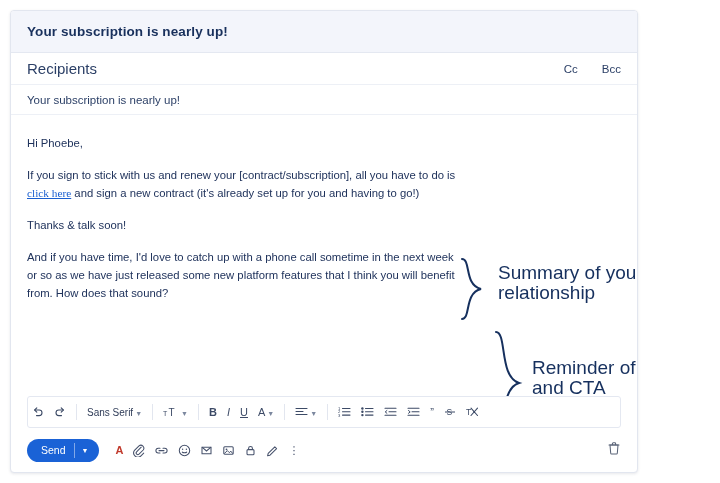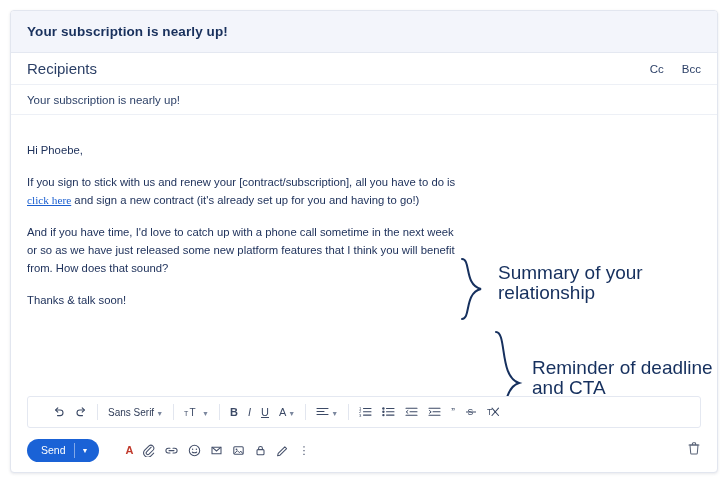--- a/index.html
+++ b/index.html
@@ -19,21 +19,21 @@
     width: 720px;
     height: 483px;
     background: #ffffff;
   }
 
   
   .compose {
     position: absolute;
     left: 10px;
     top: 10px;
-    width: 708px;
+    width: 628px;
     height: 463px;
     background: #ffffff;
     border: 1px solid #e2e6ef;
     border-radius: 4px;
     box-shadow: 0 1px 3px rgba(20,30,60,0.10);
     box-sizing: border-box;
     display: flex;
     flex-direction: column;
     overflow: hidden;
   }
@@ -64,21 +64,21 @@
     box-sizing: border-box;
   }
   .field-label {
     font-size: 15px;
     color: #2b3f66;
   }
   .cc-bcc {
     font-size: 11.5px;
     color: #2b3f66;
     display: flex;
-    gap: 18px;
+    gap: 24px;
     justify-content: space-between;
   }
   .cc-bcc span {
     cursor: pointer;
   }
 
   .subject-row {
     height: 30px;
     padding: 0 16px;
     display: flex;
@@ -96,21 +96,21 @@
     flex: 1 1 auto;
     position: relative;
     padding: 14px 16px 0 16px;
     box-sizing: border-box;
     overflow: hidden;
   }
   .para {
     font-size: 11.3px;
     line-height: 18px;
     color: #20335c;
-    margin: 12px 0 14px 0;
+    margin: 5px 0 14px 0;
     max-width: 432px;
   }
   .para.greeting { margin-bottom: 14px; }
   .para a {
     color: #1a5fd0;
     text-decoration: underline;
     font-family: Liberation Serif, serif;
   }
 
   
@@ -133,21 +133,21 @@
   #br2 { left: 482px; top: 216px; }
 
   
   .toolbar {
     height: 32px;
     margin: 0 16px;
     border: 1px solid #e4e8f1;
     border-radius: 3px;
     display: flex;
     align-items: center;
-    padding: 0 21px;
+    padding: 0 0;
     box-sizing: border-box;
     background: #ffffff;
     gap: 2px;
     flex: 0 0 auto;
   }
   .tb {
     font-size: 11px;
     color: #3c4a66;
     padding: 2px 4px;
     border-radius: 2px;
@@ -178,21 +178,21 @@
   }
   .tb svg { display: block; }
 
   
   .footer {
     height: 44px;
     display: flex;
     align-items: center;
     padding: 0 16px;
     box-sizing: border-box;
-    gap: 20px;
+    gap: 10px;
     flex: 0 0 auto;
   }
   .send-btn {
     display: flex;
     align-items: center;
     background: #1a62d6;
     color: #ffffff;
     height: 23px;
     border-radius: 12px;
     font-size: 10.5px;
@@ -249,22 +249,22 @@
       </div>
     </div>
 
     <div class="subject-row">
       <div class="subject-text">Your subscription is nearly up!</div>
     </div>
 
     <div class="body-area">
       <p class="para greeting">Hi Phoebe,</p>
       <p class="para"><span>If you sign to stick with us and renew your [contract/subscription], all you have to do is </span><a href="#">click here</a><span> and sign a new contract (it's already set up for you and having to go!)</span></p>
+      <p class="para">Thanks &amp; talk soon!</p>
       <p class="para">And if you have time, I'd love to catch up with a phone call sometime in the next week or so as we have just released some new platform features that I think you will benefit from. How does that sound?</p>
-      <p class="para">Thanks &amp; talk soon!</p>
 
       <div class="brace" id="br1">
         <svg width="26" height="62" viewBox="0 0 26 62" fill="none" xmlns="http://www.w3.org/2000/svg">
           <path d="M3 1 C12 1 5 27 22 31 C5 35 12 61 3 61" stroke="#16305e" stroke-width="2" stroke-linecap="round" fill="none"></path>
         </svg>
       </div>
       <div class="annotation" id="ann1">Summary of your relationship</div>
 
       <div class="brace" id="br2">
         <svg width="30" height="104" viewBox="0 0 30 104" fill="none" xmlns="http://www.w3.org/2000/svg">

